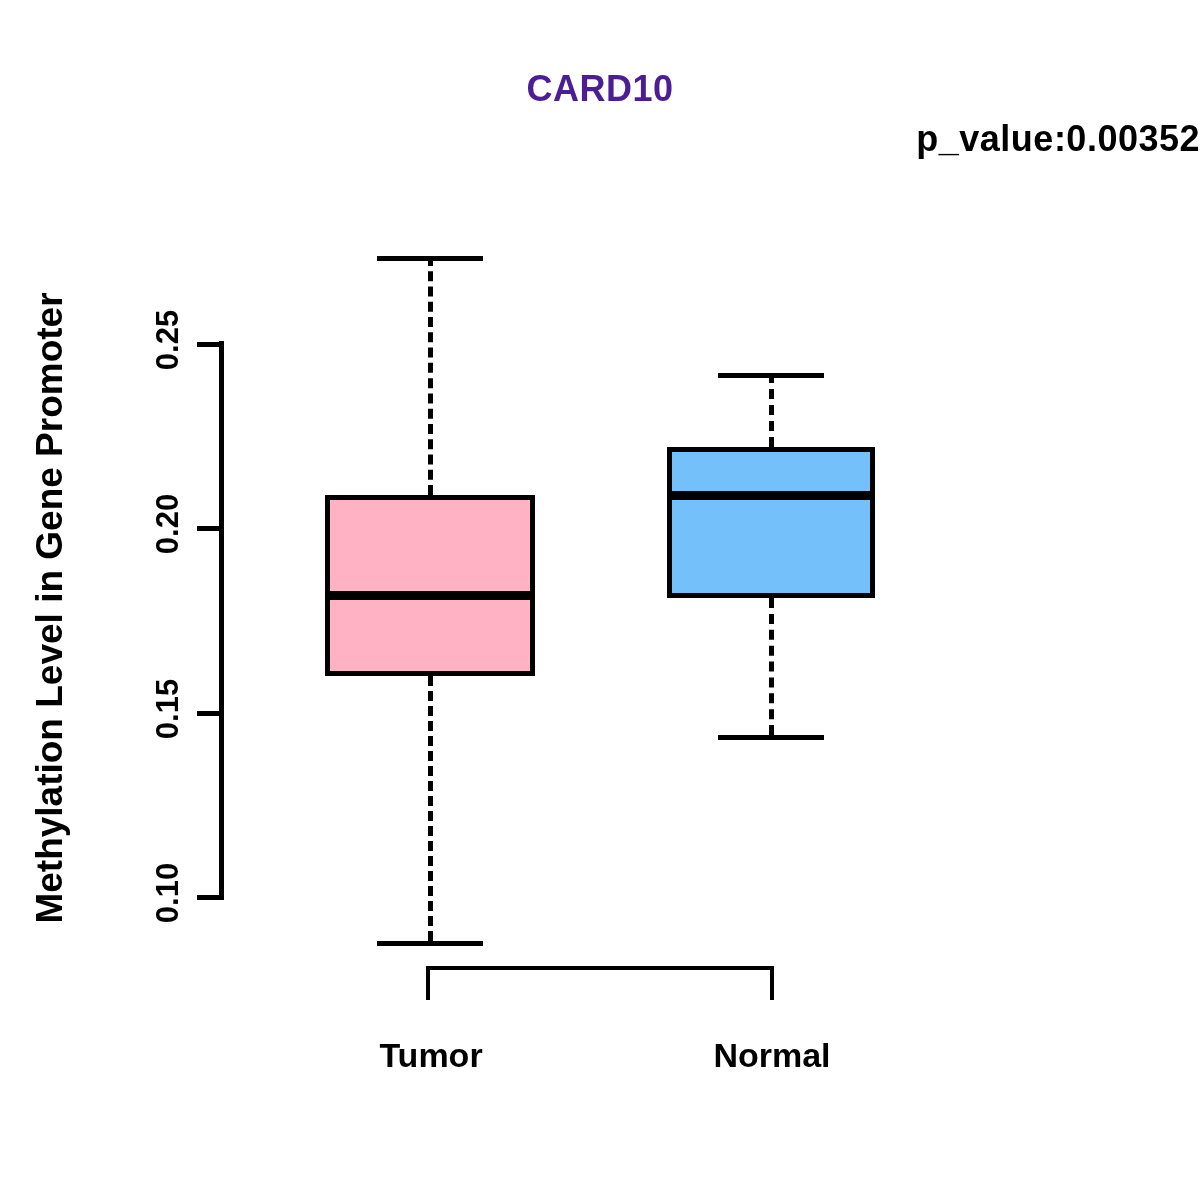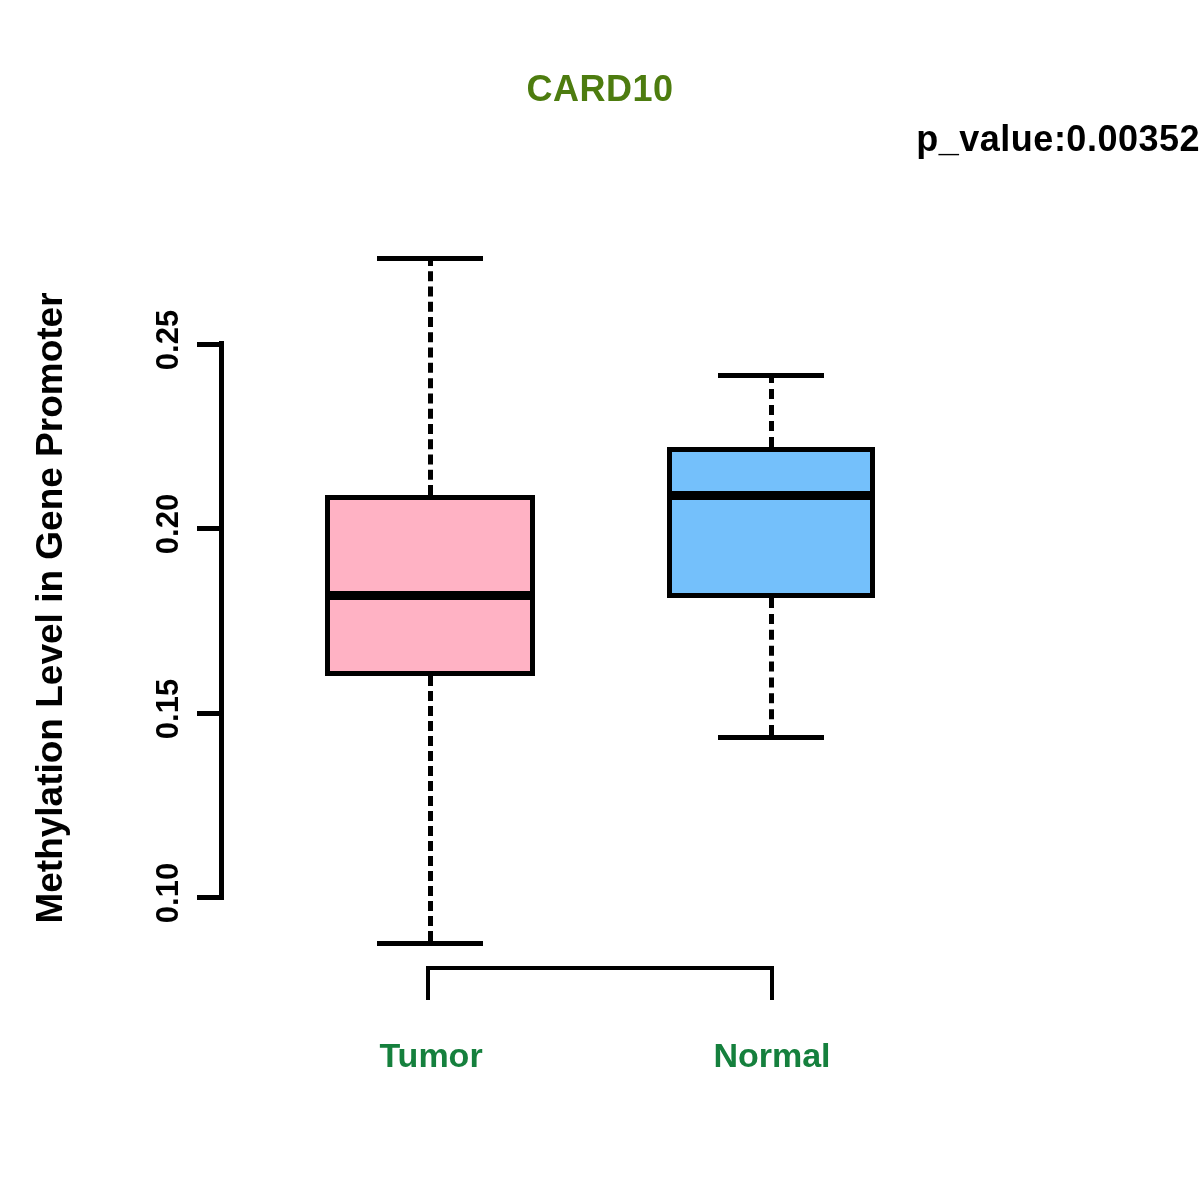--- a/index.html
+++ b/index.html
@@ -20,21 +20,21 @@
   .abs { position: absolute; }
 
   
   #chart-title {
     left: 0;
     top: 68px;
     width: 1200px;
     text-align: center;
     font-size: 36px;
     font-weight: bold;
-    color: #4d7c0f;
+    color: #4c1d95;
     letter-spacing: 0.5px;
   }
   #chart-subtitle {
     left: 0;
     top: 118px;
     width: 1200px;
     text-align: right;
     font-size: 36px;
     font-weight: bold;
     color: #000000;
@@ -116,21 +116,21 @@
     background: #000000;
     top: 966px;
   }
   .x-label {
     position: absolute;
     top: 1036px;
     width: 300px;
     text-align: center;
     font-size: 34px;
     font-weight: bold;
-    color: #15803d;
+    color: #000000;
   }
 </style>
 </head>
 <body>
 
 <div id="plot">
 
   <div class="abs" id="chart-title">CARD10</div>
   <div class="abs" id="chart-subtitle">p_value:0.00352</div>
 

